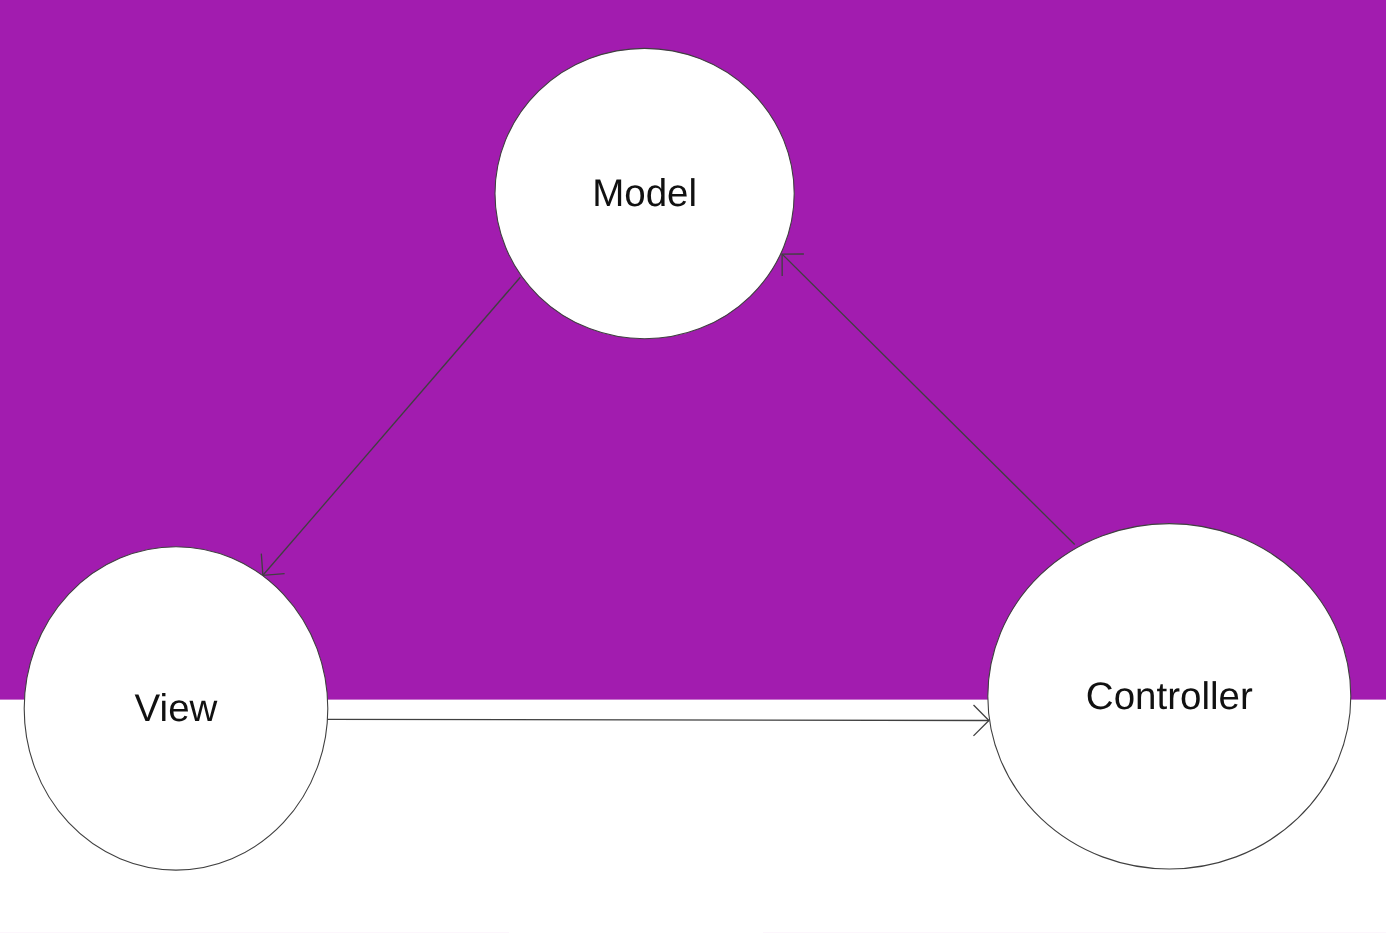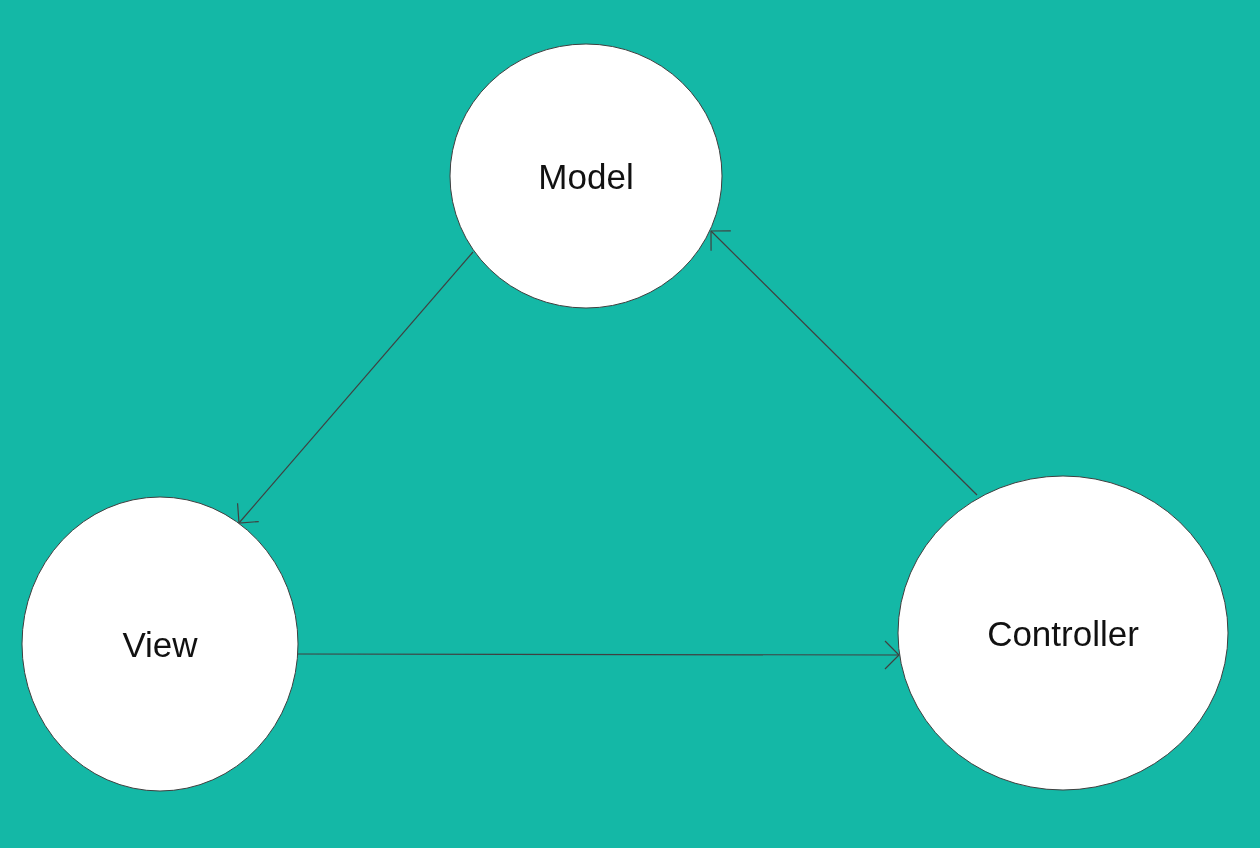--- a/index.html
+++ b/index.html
@@ -7,22 +7,22 @@
     padding: 0;
     background: #ffffff;
     width: 1260px;
     height: 848px;
     overflow: hidden;
     font-family: "Liberation Sans", sans-serif;
   }
   .canvas {
     position: relative;
     width: 1260px;
-    height: 848px;
-    background: #14b8a6;
+    height: 636px;
+    background: #a21caf;
   }
   svg {
     position: absolute;
     top: 0;
     left: 0;
     display: block;
   }
   text.node-label {
     font-family: "Liberation Sans", sans-serif;
     font-size: 35px;

